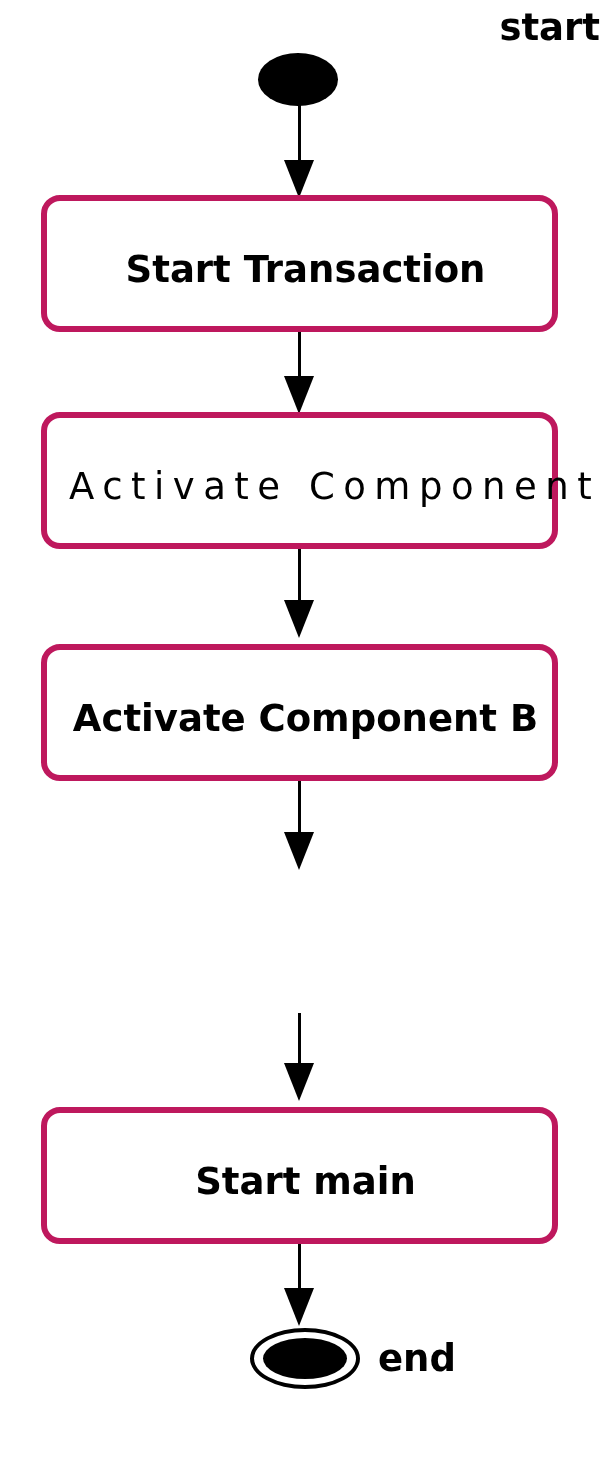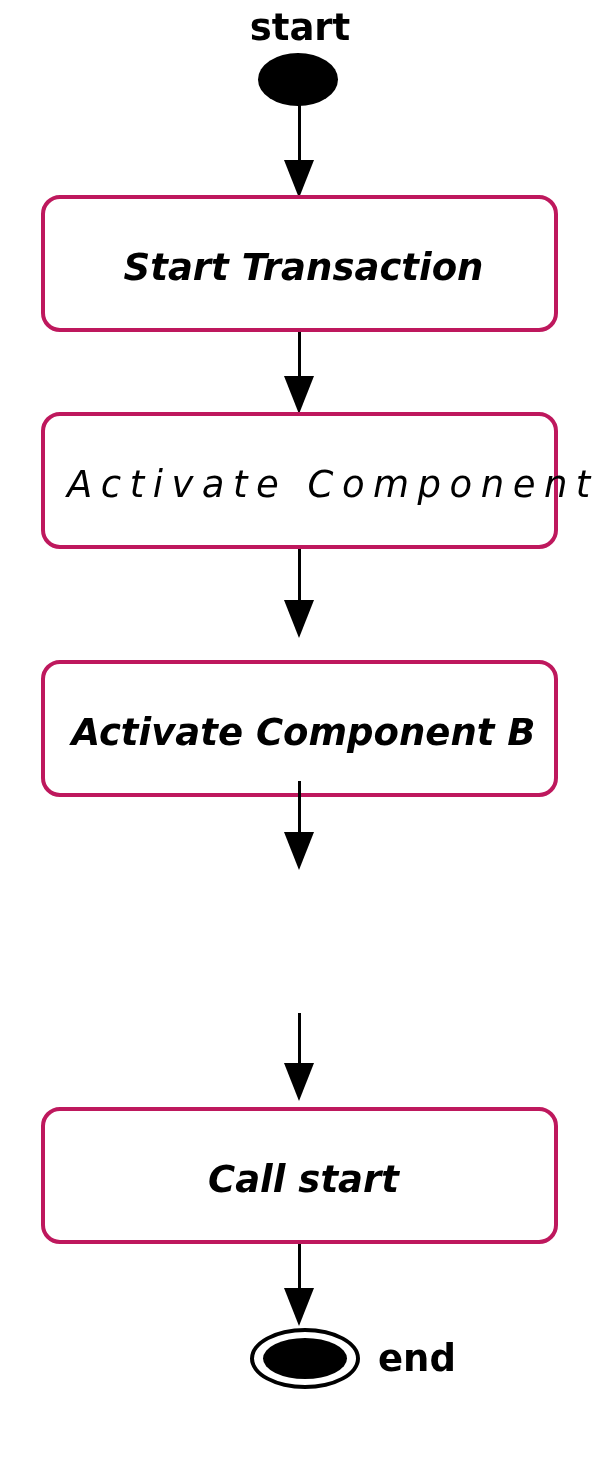--- a/index.html
+++ b/index.html
@@ -16,21 +16,21 @@
     overflow: hidden;
     font-family: "DejaVu Sans", sans-serif;
   }
 
   
   .start-label {
     position: absolute;
     left: 0;
     top: 8px;
     width: 600px;
-    text-align: center;
+    text-align: right;
     font-family: "DejaVu Sans", sans-serif;
     font-weight: bold;
     font-size: 37px;
     line-height: 40px;
     color: #000000;
     white-space: pre;
   }
   .start-dot {
     position: absolute;
     left: 258px;
@@ -41,24 +41,23 @@
     border-radius: 50%;
   }
 
   
   .node-box {
     position: absolute;
     left: 41px;
     width: 517px;
     height: 137px;
     box-sizing: border-box;
-    border: 4px solid #be185d;
+    border: 6px solid #be185d;
     border-radius: 19px;
     background: #ffffff;
-    font-style: italic;
   }
   .node-text {
     position: absolute;
     left: 0;
     top: 0;
     width: 517px;
     height: 137px;
     display: flex;
     align-items: center;
     justify-content: center;
@@ -148,33 +147,33 @@
   <div class="edge-line" style="top:332px;height:52px;"></div>
   <div class="edge-head" style="top:376px;"></div>
 
   <div class="node-box" style="top:412px;">
     <div class="node-text overflow">Activate Component A</div>
   </div>
 
   <div class="edge-line" style="top:549px;height:57px;"></div>
   <div class="edge-head" style="top:600px;"></div>
 
-  <div class="node-box" style="top:660px;">
+  <div class="node-box" style="top:644px;">
     <div class="node-text">Activate Component B</div>
   </div>
 
   <div class="edge-line" style="top:781px;height:57px;"></div>
   <div class="edge-head" style="top:832px;"></div>
 
 
   <div class="edge-line" style="top:1013px;height:56px;"></div>
   <div class="edge-head" style="top:1063px;"></div>
 
   <div class="node-box" style="top:1107px;">
-    <div class="node-text">Call start</div>
+    <div class="node-text">Start main</div>
   </div>
 
   <div class="edge-line" style="top:1244px;height:46px;"></div>
   <div class="edge-head" style="top:1288px;"></div>
 
   <div class="end-outer"></div>
   <div class="end-inner"></div>
   <div class="end-label">end</div>
 
 </div>

